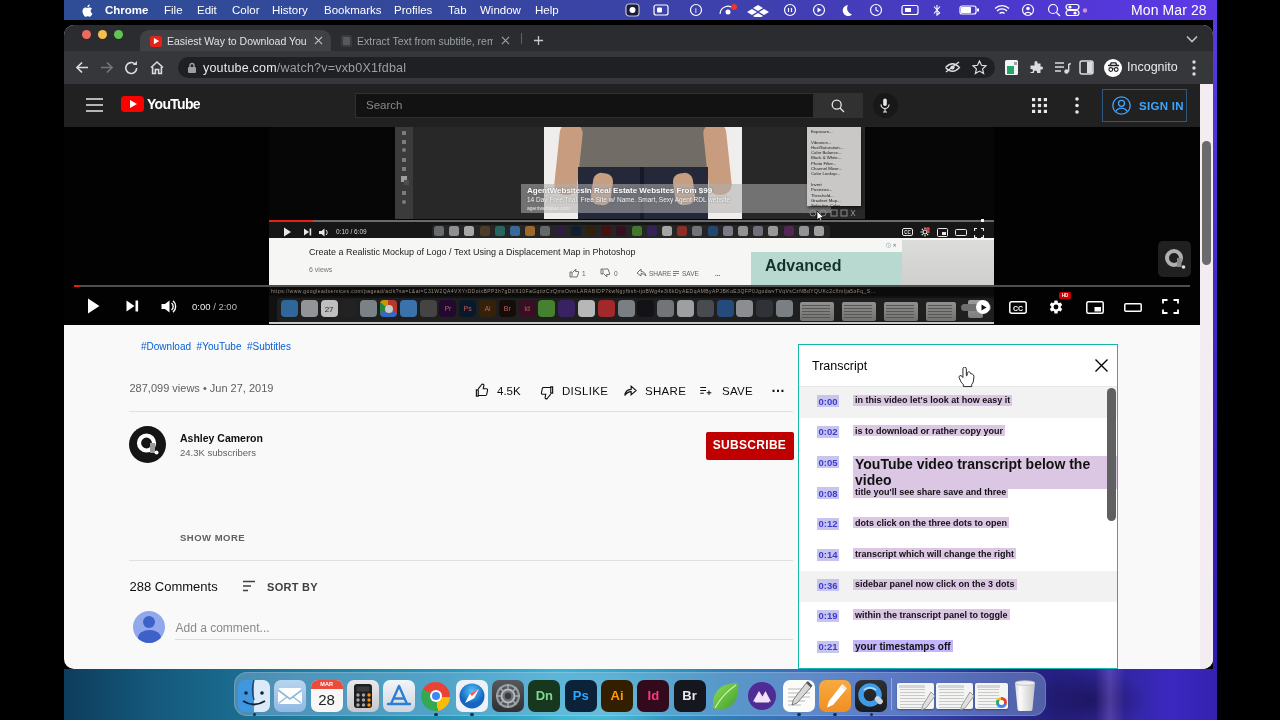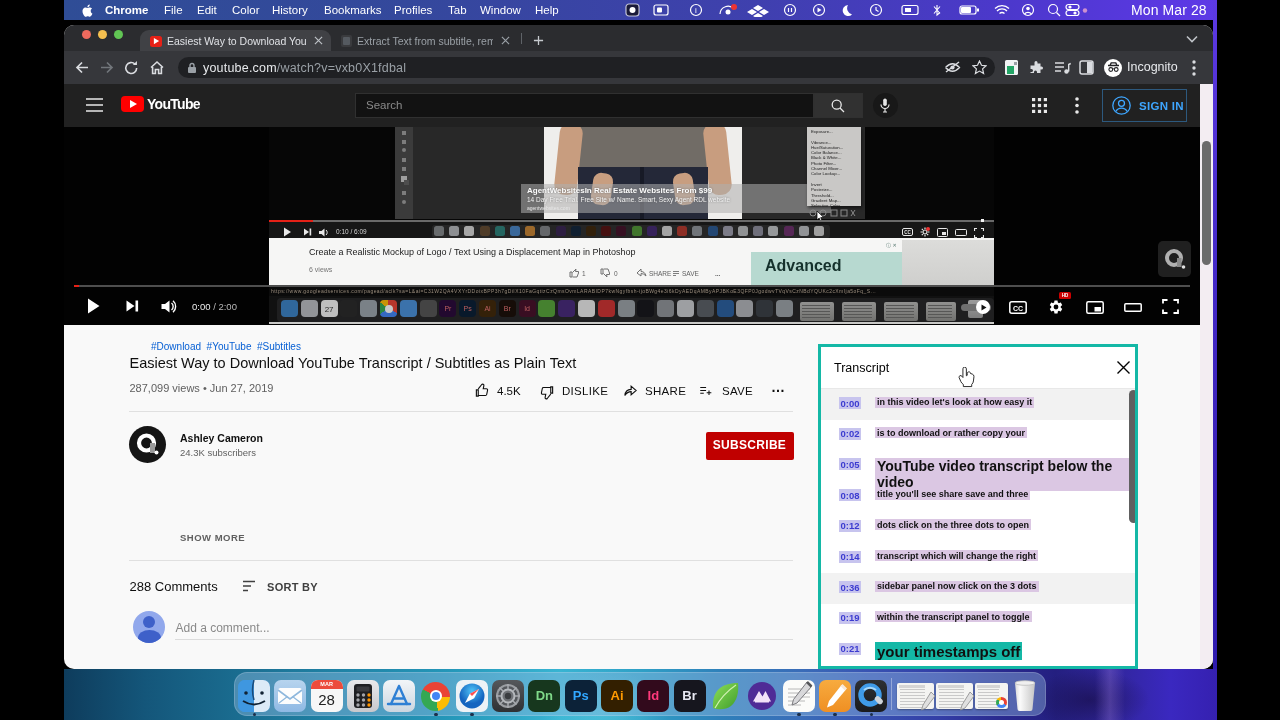--- a/index.html
+++ b/index.html
@@ -491,22 +491,21 @@
   <rect x="8.5" y="6" width="6.5" height="4.5" fill="#fff"></rect>
       </svg>
 <svg class="abs" style="left:1060px;top:176px;" width="18" height="9" viewBox="0 0 18 9">
   <rect x="0.8" y="0.8" width="16.4" height="7.4" rx="1" fill="none" stroke="#fff" stroke-width="1.5"></rect>
       </svg>
 <svg class="abs" style="left:1098px;top:172px;" width="17" height="15" viewBox="0 0 17 15">
   <path d="M1 4.5 V1 H5.5 M11.5 1 H16 V4.5 M16 10.5 V14 H11.5 M5.5 14 H1 V10.5" stroke="#fff" stroke-width="1.8" fill="none"></path>
       </svg>
   </div>
 
-  <div class="abs" style="left:75px;top:316px;font-size:10px;color:#065fd4;padding-left:12px;">#Download&nbsp; #YouTube&nbsp; #Subtitles</div>
-  <div class="abs" style="left:65.5px;top:330px;font-size:14.5px;font-weight:500;color:#0f0f0f;">Easiest Way to Download YouTube Transcript / Subtitles as Plain Text</div>
+  <div class="abs" style="left:65px;top:316px;font-size:10px;color:#065fd4;padding-left:12px;">#Download&nbsp; #YouTube&nbsp; #Subtitles</div>
   <div class="abs" style="left:65.5px;top:357px;font-size:11px;color:#606060;">287,099 views • Jun 27, 2019</div>
 
   <svg class="abs" style="left:410px;top:358px;" width="16" height="15" viewBox="0 0 24 24">
     <path fill="none" stroke="#0f0f0f" stroke-width="1.8" d="M3 11 h3 v10 h-3 z M6 20 h11.5 a2 2 0 0 0 2 -1.6 l1.4 -6.8 a2 2 0 0 0 -2 -2.4 H14 l1 -5 a2 2 0 0 0 -3.4 -1.8 L6 9.5"></path>
     </svg>
   <div class="abs" style="left:433px;top:360px;font-size:11.5px;font-weight:500;color:#0f0f0f;">4.5K</div>
   <svg class="abs" style="left:475px;top:360px;" width="16" height="15" viewBox="0 0 24 24">
     <path fill="none" stroke="#0f0f0f" stroke-width="1.8" d="M21 13 h-3 V3 h3 z M18 4 H6.5 a2 2 0 0 0 -2 1.6 L3.1 12.4 a2 2 0 0 0 2 2.4 H10 l-1 5 a2 2 0 0 0 3.4 1.8 L18 14.5"></path>
     </svg>
   <div class="abs" style="left:498px;top:360px;font-size:11.5px;font-weight:500;color:#0f0f0f;letter-spacing:0.3px;">DISLIKE</div>
@@ -545,21 +544,21 @@
     <path d="M0 1.5 h12 M0 6 h8 M0 10.5 h5" stroke="#404040" stroke-width="1.7"></path>
     </svg>
   <div class="abs" style="left:203px;top:556px;font-size:11px;font-weight:bold;color:#404040;letter-spacing:0.3px;">SORT BY</div>
   <div class="abs" style="left:69px;top:586px;width:32px;height:32px;border-radius:50%;background:#91a8ec;overflow:hidden;">
     <div style="position:absolute;left:10px;top:5px;width:12px;height:12px;border-radius:50%;background:#3e60c9;"></div>
     <div style="position:absolute;left:4.5px;top:19px;width:23px;height:16px;border-radius:50% 50% 0 0;background:#3e60c9;"></div>
   </div>
   <div class="abs" style="left:111.5px;top:596px;font-size:12px;color:#898989;">Add a comment...</div>
   <div class="abs" style="left:111px;top:614px;width:618px;height:1px;background:#dcdcdc;"></div>
 
-  <div class="abs" style="left:754px;top:319px;width:319.5px;height:325px;background:#fff;border:3px solid #14b8a6;overflow:hidden;">
+  <div class="abs" style="left:734px;top:319px;width:319.5px;height:325px;background:#fff;border:1px solid #14b8a6;overflow:hidden;">
     <div class="abs" style="left:13px;top:14px;font-size:12.5px;color:#030303;">Transcript</div>
     <svg class="abs" style="left:295px;top:13px;" width="15" height="15" viewBox="0 0 15 15">
       <path d="M1.5 1.5 L13.5 13.5 M13.5 1.5 L1.5 13.5" stroke="#030303" stroke-width="1.4"></path>
       </svg>
     <div class="abs" style="left:0;top:41px;width:319.5px;height:1px;background:#e8e8e8;"></div>
     <div class="abs" style="left:0;top:42.0px;width:318px;height:30.7px;background:#f2f2f2;"></div>
     <div class="abs" style="left:18px;top:50.0px;font-size:9.5px;font-weight:bold;color:#3c3cd0;background:#c7c4ee;padding:0.5px 1.5px;">0:00</div>
     <div class="abs" style="left:54px;top:49.5px;font-size:9px;font-weight:bold;color:#111;background:#dbc7e3;padding:0.5px 2px;">in this video let's look at how easy it</div>
     <div class="abs" style="left:0;top:72.7px;width:318px;height:30.7px;"></div>
     <div class="abs" style="left:18px;top:80.7px;font-size:9.5px;font-weight:bold;color:#3c3cd0;background:#c7c4ee;padding:0.5px 1.5px;">0:02</div>
@@ -577,21 +576,21 @@
     <div class="abs" style="left:18px;top:203.5px;font-size:9.5px;font-weight:bold;color:#3c3cd0;background:#c7c4ee;padding:0.5px 1.5px;">0:14</div>
     <div class="abs" style="left:54px;top:203.0px;font-size:9px;font-weight:bold;color:#111;background:#dbc7e3;padding:0.5px 2px;">transcript which will change the right</div>
     <div class="abs" style="left:0;top:226.2px;width:318px;height:30.7px;background:#f2f2f2;"></div>
     <div class="abs" style="left:18px;top:234.2px;font-size:9.5px;font-weight:bold;color:#3c3cd0;background:#c7c4ee;padding:0.5px 1.5px;">0:36</div>
     <div class="abs" style="left:54px;top:233.7px;font-size:9px;font-weight:bold;color:#111;background:#dbc7e3;padding:0.5px 2px;">sidebar panel now click on the 3 dots</div>
     <div class="abs" style="left:0;top:256.9px;width:318px;height:30.7px;"></div>
     <div class="abs" style="left:18px;top:264.9px;font-size:9.5px;font-weight:bold;color:#3c3cd0;background:#c7c4ee;padding:0.5px 1.5px;">0:19</div>
     <div class="abs" style="left:54px;top:264.4px;font-size:9px;font-weight:bold;color:#111;background:#dbc7e3;padding:0.5px 2px;">within the transcript panel to toggle</div>
     <div class="abs" style="left:0;top:287.6px;width:318px;height:30.7px;"></div>
     <div class="abs" style="left:18px;top:295.6px;font-size:9.5px;font-weight:bold;color:#3c3cd0;background:#c7c4ee;padding:0.5px 1.5px;">0:21</div>
-    <div class="abs" style="left:54px;top:295.1px;font-size:15px;font-weight:bold;color:#111;background:#14b8a6;padding:0.5px 2px;">your timestamps off</div>
+    <div class="abs" style="left:54px;top:295.1px;font-size:10px;font-weight:bold;color:#111;background:#c4b5fd;padding:0.5px 2px;">your timestamps off</div>
     <div class="abs" style="left:308px;top:43px;width:8.5px;height:133px;border-radius:4.5px;background:#606060;"></div>
   </div>
 
   <svg class="abs" style="left:892px;top:342px;" width="19" height="21" viewBox="0 0 22 24">
     <path d="M8 2 a2 2 0 0 1 4 0 V10 l1 -0.5 V7 a2 2 0 0 1 3.5 -0.8 l0.3 1.2 2 0.6 a3 3 0 0 1 2 3 l-0.6 5 a6 6 0 0 1 -2 4 v2.5 H8.5 V20 a7 7 0 0 1 -3 -3.5 L3.6 12 a1.8 1.8 0 0 1 3.2 -1.5 L8 12 z" fill="#fff" stroke="#222" stroke-width="1.1"></path>
     </svg>
 
   <div class="abs" style="left:1136px;top:59px;width:13px;height:585px;background:#f3edf2;"></div>
   <div class="abs" style="left:1138px;top:116px;width:9px;height:124px;border-radius:4.5px;background:#6b6b6b;"></div>
 </div>

